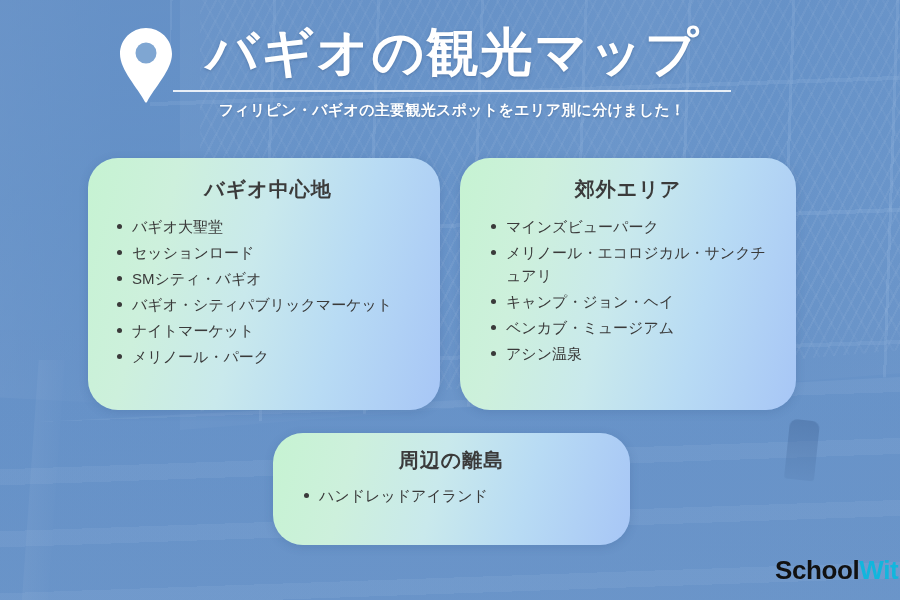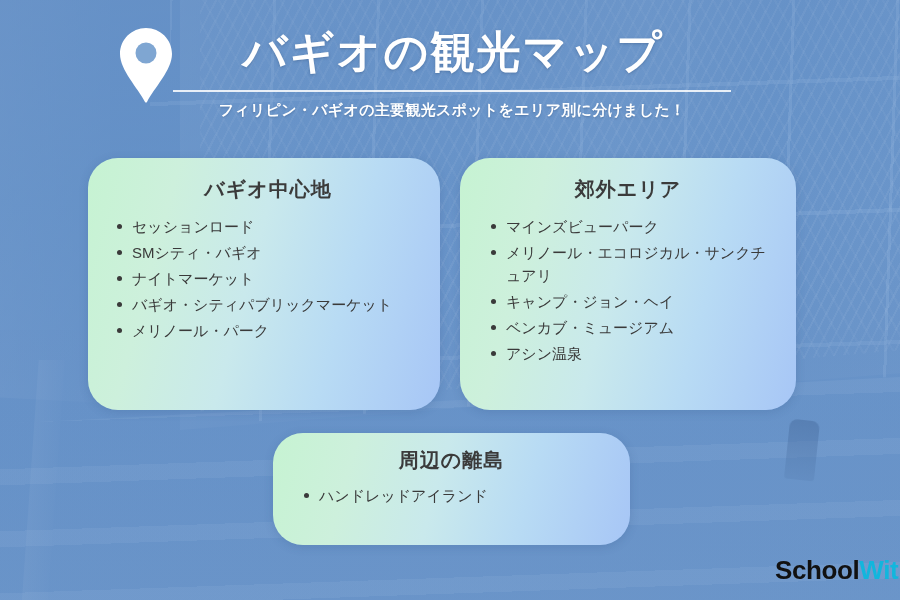--- a/index.html
+++ b/index.html
@@ -105,21 +105,21 @@
   
   .header{ position:absolute; left:0; top:0; width:900px; height:140px; }
 
   .pin-icon{
     position:absolute; left:118px; top:26px; width:56px; height:78px;
   }
 
   .title{
     position:absolute; left:173px; top:22px; width:560px;
     text-align:center;
-    font-size:44px; font-weight:bold; color:#ffffff;
+    font-size:52px; font-weight:bold; color:#ffffff;
     letter-spacing:2px; line-height:60px;
     text-shadow:0 1px 3px rgba(40,70,110,.35);
     white-space:nowrap;
   }
   .divider{
     position:absolute; left:173px; top:90px; width:558px; height:2px;
     background:rgba(255,255,255,.85);
   }
   .subtitle{
     position:absolute; left:173px; top:101px; width:558px;
@@ -204,24 +204,25 @@
   </svg>
 
   <div class="title">バギオの観光マップ</div>
   <div class="divider"></div>
   <div class="subtitle">フィリピン・バギオの主要観光スポットをエリア別に分けました！</div>
 </div>
 
 <div class="card" id="card-central">
   <div class="card-title">バギオ中心地</div>
   <ul class="card-list">
+    <li>バギオ大聖堂</li>
     <li>セッションロード</li>
     <li>SMシティ・バギオ</li>
+    <li>バギオ・シティパブリックマーケット</li>
     <li>ナイトマーケット</li>
-    <li>バギオ・シティパブリックマーケット</li>
     <li>メリノール・パーク</li>
   </ul>
 </div>
 
 <div class="card" id="card-suburb">
   <div class="card-title">郊外エリア</div>
   <ul class="card-list">
     <li>マインズビューパーク</li>
     <li>メリノール・エコロジカル・サンクチュアリ</li>
     <li>キャンプ・ジョン・ヘイ</li>

